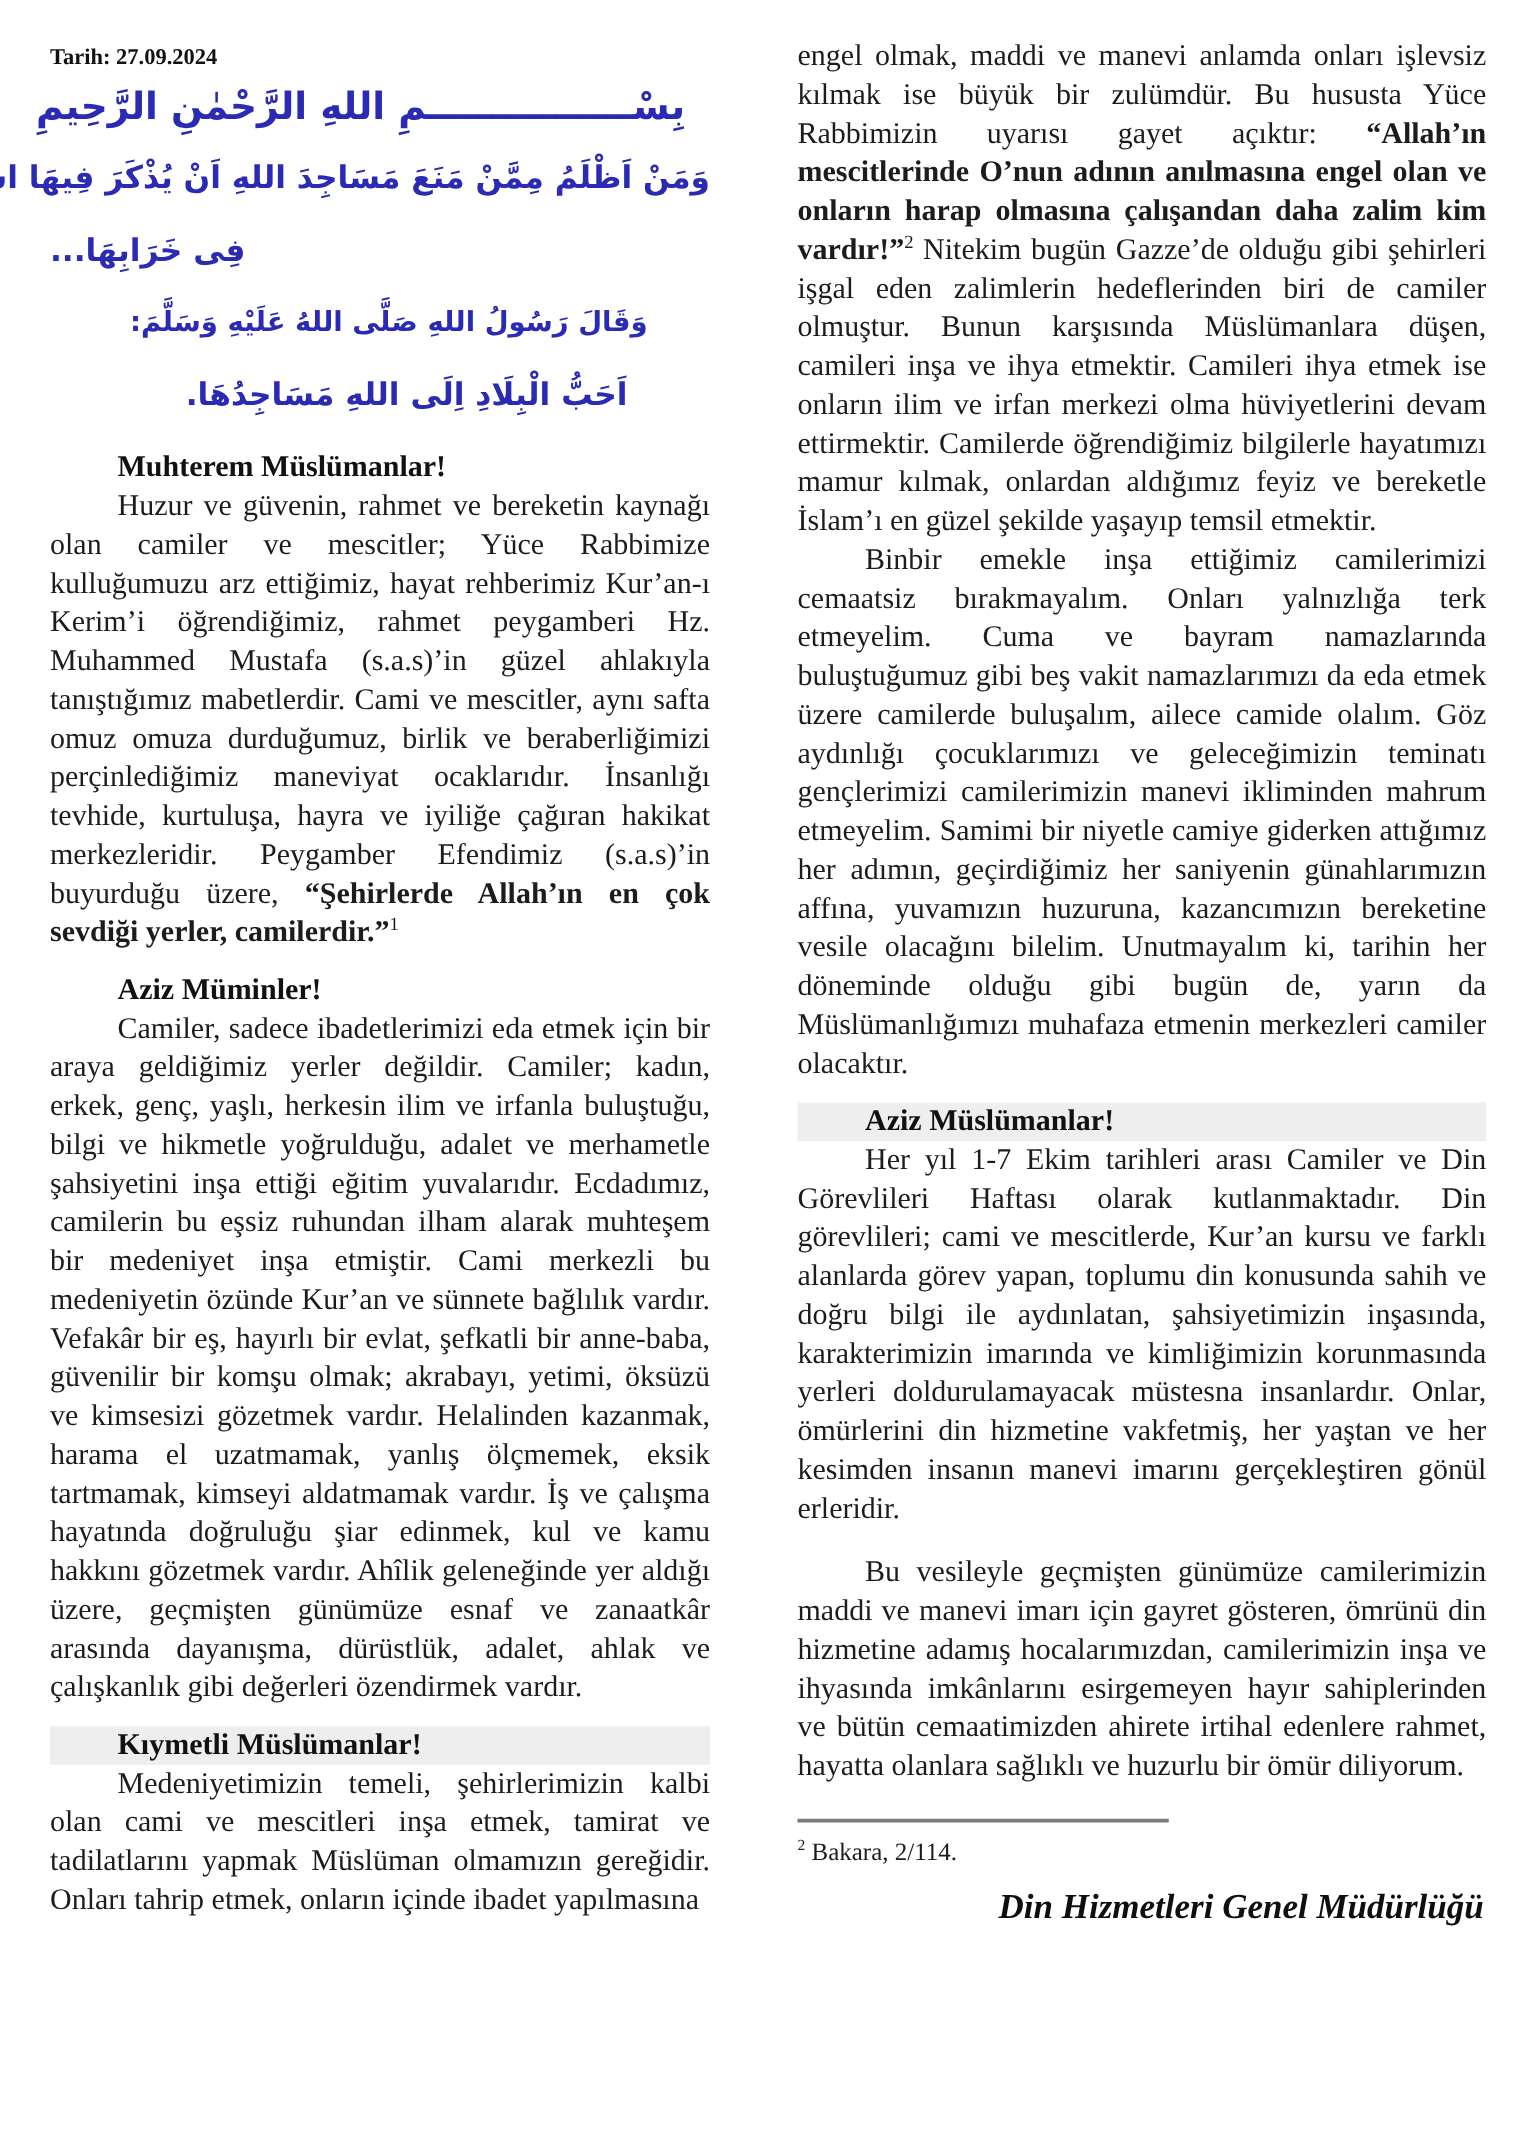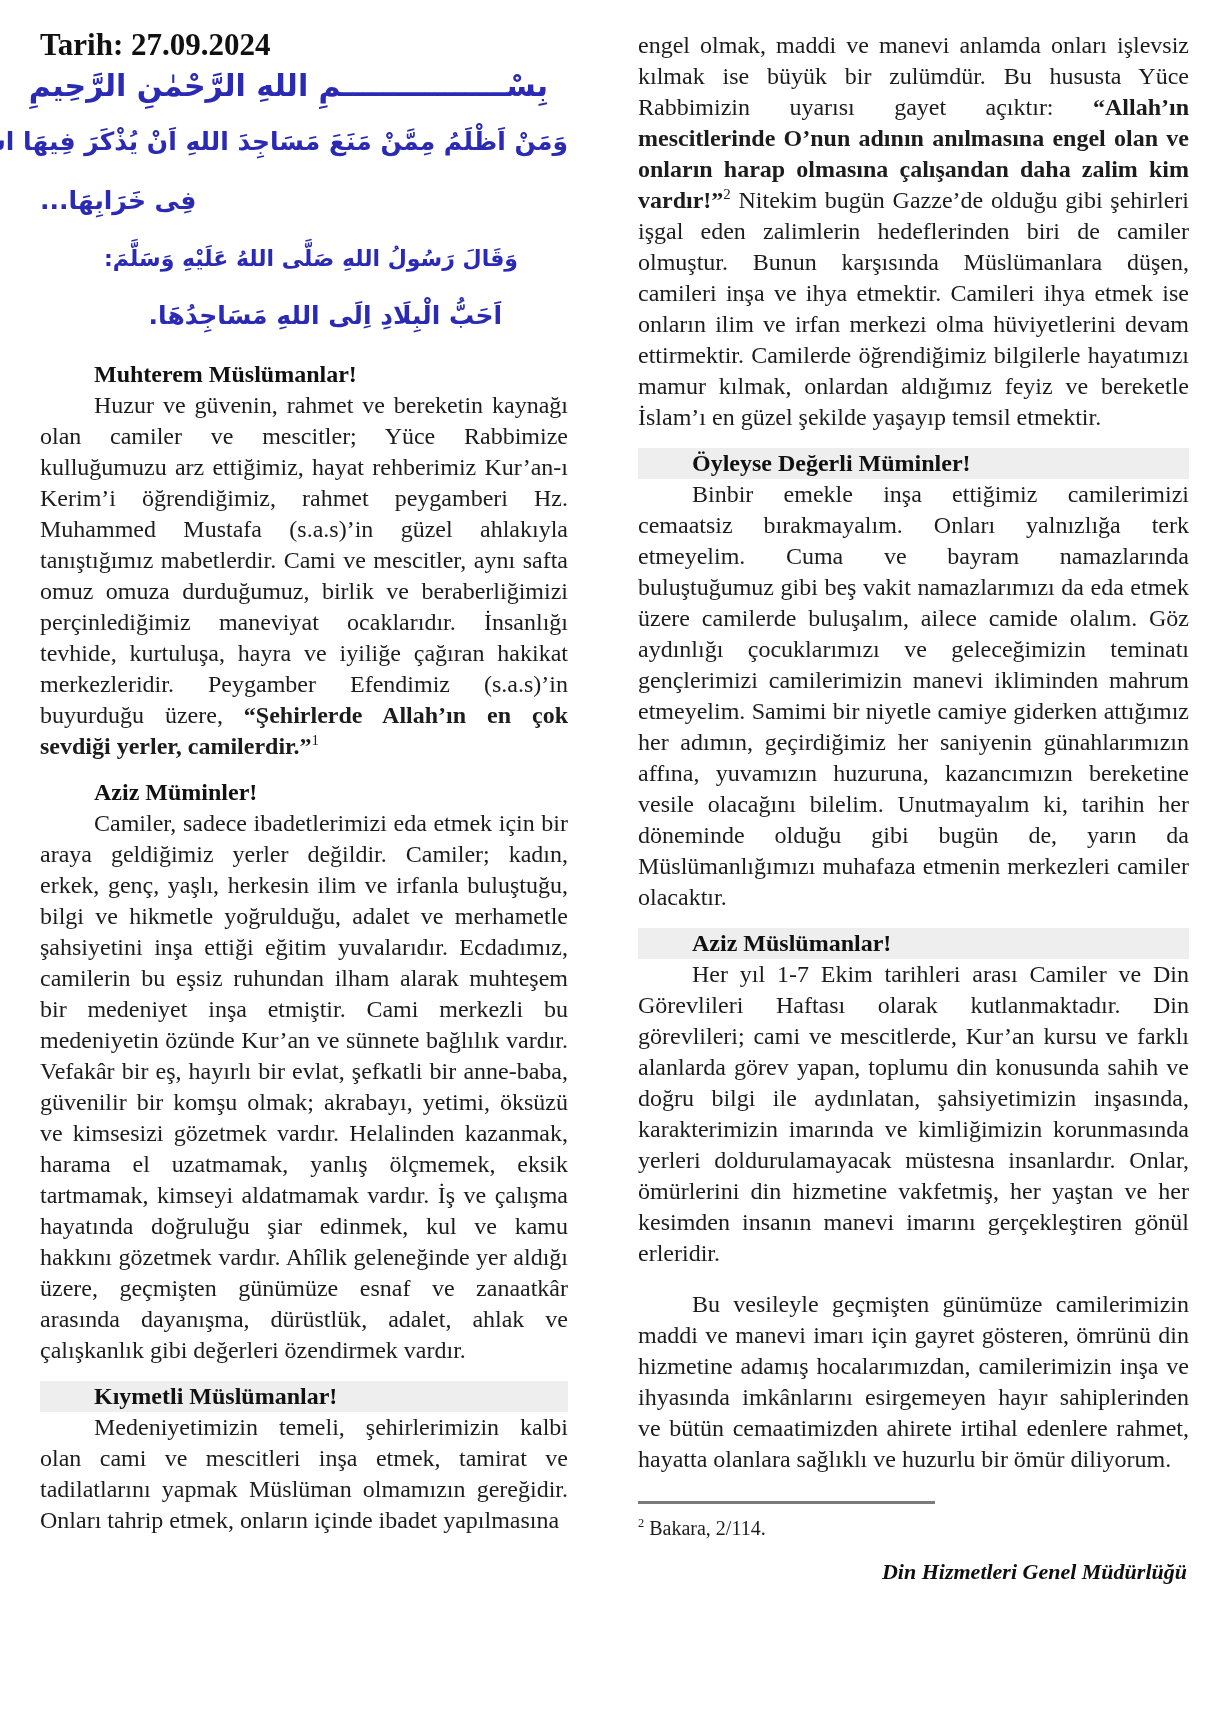--- a/index.html
+++ b/index.html
@@ -18,21 +18,21 @@
     gap: 70px;
     padding: 30px 30px 0 40px;
     box-sizing: border-box;
   }
   .col { flex: none; }
   .col-left  { width: 528px; }
   .col-right { width: 551px; }
 
   .date {
     font-weight: bold;
-    font-size: 31px;
+    font-size: 18px;
     line-height: 30px;
     color: #111;
   }
 
   
   .arabic {
     direction: rtl;
     font-family: "DejaVu Sans", sans-serif;
     color: #2a2ab5;
     white-space: nowrap;
@@ -90,21 +90,21 @@
   .footnote {
     font-size: 20px;
     line-height: 29px;
     color: #1c1c1c;
   }
   .signature {
     margin-top: 14px;
     text-align: right;
     font-weight: bold;
     font-style: italic;
-    font-size: 22px;
+    font-size: 28px;
     line-height: 30px;
     padding-right: 2px;
     color: #0f0f0f;
   }
 </style>
 </head>
 <body>
 
 <div class="page">
   <div class="columns">
@@ -125,21 +125,20 @@
       <p class="heading">Aziz Müminler!</p>
       <p class="para">Camiler, sadece ibadetlerimizi eda etmek için bir araya geldiğimiz yerler değildir. Camiler; kadın, erkek, genç, yaşlı, herkesin ilim ve irfanla buluştuğu, bilgi ve hikmetle yoğrulduğu, adalet ve merhametle şahsiyetini inşa ettiği eğitim yuvalarıdır. Ecdadımız, camilerin bu eşsiz ruhundan ilham alarak muhteşem bir medeniyet inşa etmiştir. Cami merkezli bu medeniyetin özünde Kur’an ve sünnete bağlılık vardır. Vefakâr bir eş, hayırlı bir evlat, şefkatli bir anne-baba, güvenilir bir komşu olmak; akrabayı, yetimi, öksüzü ve kimsesizi gözetmek vardır. Helalinden kazanmak, harama el uzatmamak, yanlış ölçmemek, eksik tartmamak, kimseyi aldatmamak vardır. İş ve çalışma hayatında doğruluğu şiar edinmek, kul ve kamu hakkını gözetmek vardır. Ahîlik geleneğinde yer aldığı üzere, geçmişten günümüze esnaf ve zanaatkâr arasında dayanışma, dürüstlük, adalet, ahlak ve çalışkanlık gibi değerleri özendirmek vardır.</p>
 
       <p class="heading band">Kıymetli Müslümanlar!</p>
       <p class="para">Medeniyetimizin temeli, şehirlerimizin kalbi olan cami ve mescitleri inşa etmek, tamirat ve tadilatlarını yapmak Müslüman olmamızın gereğidir. Onları tahrip etmek, onların içinde ibadet yapılmasına</p>
     </div>
 
     <div class="col col-right">
       <p class="para no-indent"><span>engel olmak, maddi ve manevi anlamda onları işlevsiz kılmak ise büyük bir zulümdür. Bu hususta Yüce Rabbimizin uyarısı gayet açıktır: </span><span style="font-weight: bold;">“Allah’ın mescitlerinde O’nun adının anılmasına engel olan ve onların harap olmasına çalışandan daha zalim kim vardır!”</span><sup>2</sup><span> Nitekim bugün Gazze’de olduğu gibi şehirleri işgal eden zalimlerin hedeflerinden biri de camiler olmuştur. Bunun karşısında Müslümanlara düşen, camileri inşa ve ihya etmektir. Camileri ihya etmek ise onların ilim ve irfan merkezi olma hüviyetlerini devam ettirmektir. Camilerde öğrendiğimiz bilgilerle hayatımızı mamur kılmak, onlardan aldığımız feyiz ve bereketle İslam’ı en güzel şekilde yaşayıp temsil etmektir.</span></p>
 
-      <p class="heading band">Öyleyse Değerli Müminler!</p>
       <p class="para">Binbir emekle inşa ettiğimiz camilerimizi cemaatsiz bırakmayalım. Onları yalnızlığa terk etmeyelim. Cuma ve bayram namazlarında buluştuğumuz gibi beş vakit namazlarımızı da eda etmek üzere camilerde buluşalım, ailece camide olalım. Göz aydınlığı çocuklarımızı ve geleceğimizin teminatı gençlerimizi camilerimizin manevi ikliminden mahrum etmeyelim. Samimi bir niyetle camiye giderken attığımız her adımın, geçirdiğimiz her saniyenin günahlarımızın affına, yuvamızın huzuruna, kazancımızın bereketine vesile olacağını bilelim. Unutmayalım ki, tarihin her döneminde olduğu gibi bugün de, yarın da Müslümanlığımızı muhafaza etmenin merkezleri camiler olacaktır.</p>
 
       <p class="heading band">Aziz Müslümanlar!</p>
       <p class="para">Her yıl 1-7 Ekim tarihleri arası Camiler ve Din Görevlileri Haftası olarak kutlanmaktadır. Din görevlileri; cami ve mescitlerde, Kur’an kursu ve farklı alanlarda görev yapan, toplumu din konusunda sahih ve doğru bilgi ile aydınlatan, şahsiyetimizin inşasında, karakterimizin imarında ve kimliğimizin korunmasında yerleri doldurulamayacak müstesna insanlardır. Onlar, ömürlerini din hizmetine vakfetmiş, her yaştan ve her kesimden insanın manevi imarını gerçekleştiren gönül erleridir.</p>
       <p class="para spaced">Bu vesileyle geçmişten günümüze camilerimizin maddi ve manevi imarı için gayret gösteren, ömrünü din hizmetine adamış hocalarımızdan, camilerimizin inşa ve ihyasında imkânlarını esirgemeyen hayır sahiplerinden ve bütün cemaatimizden ahirete irtihal edenlere rahmet, hayatta olanlara sağlıklı ve huzurlu bir ömür diliyorum.</p>
 
       <div class="footnote-rule"></div>
       <div class="footnote"><sup>2</sup><span> Bakara, 2/114.</span></div>
 
       <div class="signature">Din Hizmetleri Genel Müdürlüğü</div>

